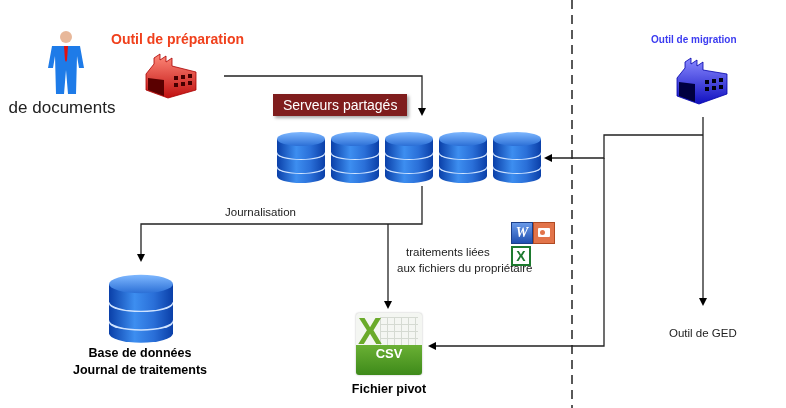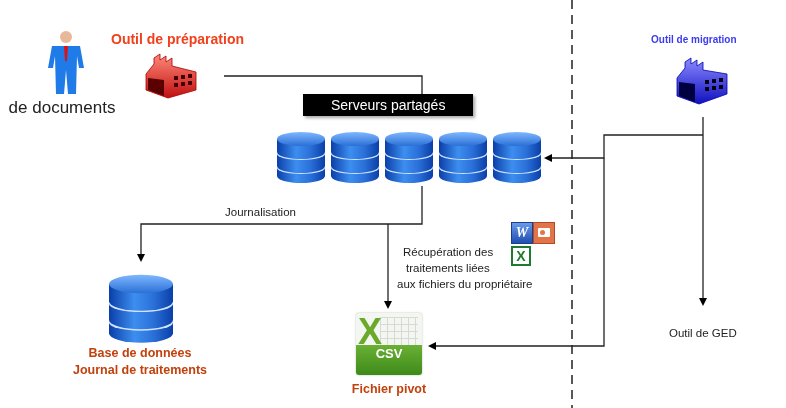--- a/index.html
+++ b/index.html
@@ -3,22 +3,22 @@
 <meta charset="utf-8">
 <style>
   html, body { margin:0; padding:0; background:#ffffff; }
   body { width:786px; height:408px; position:relative; overflow:hidden; font-family:"Liberation Sans", sans-serif; }
   .abs { position:absolute; }
   svg.lines { position:absolute; left:0; top:0; }
   .label-red { color:#f0401c; font-weight:bold; font-size:14px; white-space:nowrap; }
   .label-blue { color:#3b3bf0; font-weight:bold; font-size:10px; white-space:nowrap; }
   .owner-text { font-size:17px; color:#222; text-align:center; line-height:24px; white-space:nowrap; }
   .small-text { font-size:11.5px; color:#222; white-space:nowrap; }
-  .bold-text { font-size:12.5px; color:#c2410c; font-weight:bold; text-align:center; line-height:17px; white-space:nowrap; }
-  .servers-badge { background:#000000; color:#fff; font-size:14px; padding:3px 28px; box-shadow:2px 2px 3px rgba(0,0,0,0.35); white-space:nowrap;margin-left:30px; }
+  .bold-text { font-size:12.5px; color:#000000; font-weight:bold; text-align:center; line-height:17px; white-space:nowrap; }
+  .servers-badge { background:#7f1d1d; color:#fff; font-size:14px; padding:3px 10px; box-shadow:2px 2px 3px rgba(0,0,0,0.35); white-space:nowrap; }
   .recup { font-size:11.5px; color:#222; line-height:16px; white-space:nowrap; }
 </style>
 </head>
 <body>
 
 <svg class="lines" width="786" height="408">
   <defs>
     <marker id="arr" markerWidth="8" markerHeight="8" refX="4" refY="4" orient="auto" markerUnits="userSpaceOnUse">
       <path d="M0,0 L8,4 L0,8 z" fill="#000"></path>
     </marker>
@@ -137,21 +137,20 @@
 
 <svg class="abs" width="70" height="72" viewBox="0 0 52 54" style="left:106px; top:272px;">
     <use href="#db"></use>
   </svg>
 <div class="abs bold-text" style="left:60px; top:345px; width:160px;">
   <div>Base de données</div>
   <div>Journal de traitements</div>
 </div>
 
 <div class="abs recup" style="left:403px; top:244px;">
-  <div style="padding-left:0px;">Récupération des</div>
   <div style="padding-left:3px;">traitements liées</div>
   <div style="margin-left:-6px;">aux fichiers du propriétaire</div>
 </div>
 <div class="abs" style="left:511px; top:222px; width:20px; height:20px; background:linear-gradient(#6a9ae8,#1f4fb0); border:1px solid #1b3f8a; color:#fff; font:bold italic 14px 'Liberation Serif', serif; text-align:center; line-height:20px;">W</div>
 <div class="abs" style="left:533px; top:222px; width:20px; height:20px; background:#e2744a; border:1px solid #b04a22;">
   <div style="position:absolute; left:4px; top:5px; width:12px; height:9px; background:#fff; border-radius:1px;"></div>
   <div style="position:absolute; left:6px; top:7px; width:5px; height:5px; background:#e2744a; border-radius:50%;"></div>
 </div>
 <div class="abs" style="left:511px; top:246px; width:20px; height:20px; background:#fff; border:2px solid #1d7a2e; box-sizing:border-box; color:#1d7a2e; font:bold 14px 'Liberation Sans', sans-serif; text-align:center; line-height:16px;">X</div>
 

